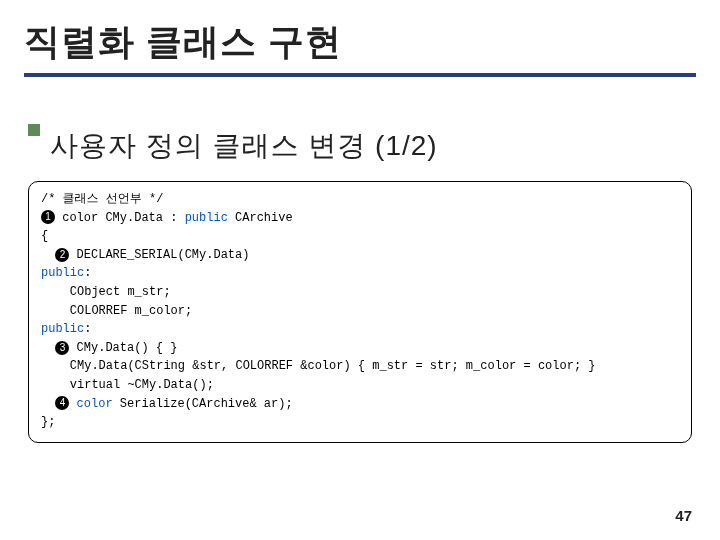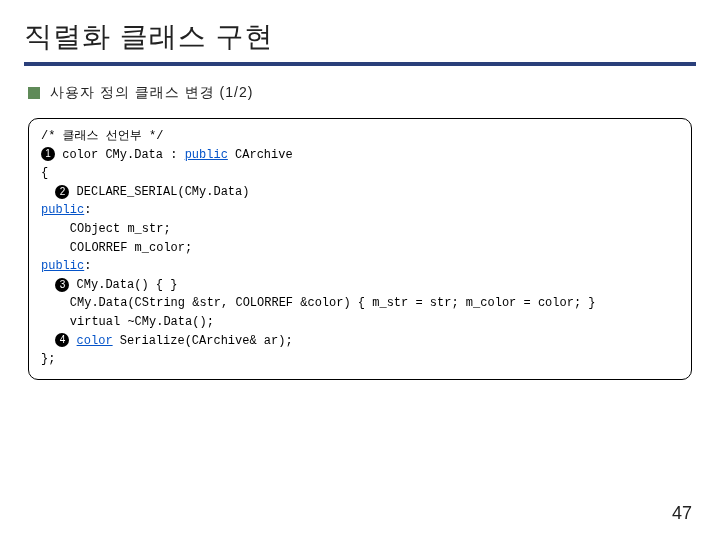--- a/index.html
+++ b/index.html
@@ -13,22 +13,22 @@
     color: #000;
     position: relative;
   }
   .slide {
     width: 100%;
     height: 100%;
     padding: 18px 24px 0 24px;
     position: relative;
   }
   .title {
-    font-size: 28px;
-    font-weight: 400;
+    font-size: 36px;
+    font-weight: 700;
     letter-spacing: 1px;
     margin: 0 0 6px 0;
     color: #222;
   }
   .rule {
     height: 4px;
     background: #2a3f7a;
     margin: 0 0 18px 0;
   }
   .sub-row {
@@ -37,55 +37,57 @@
     margin: 18px 0 16px 4px;
   }
   .bullet {
     width: 12px;
     height: 12px;
     background: #5f8a58;
     margin-right: 10px;
     flex: 0 0 auto;
   }
   .subheading {
-    font-size: 14px;
+    font-size: 28px;
     color: #222;
     letter-spacing: 1px;
+    margin-top: 32px;
   }
   .code-box {
     border: 1px solid #000;
     border-radius: 10px;
     padding: 8px 12px 10px 12px;
     margin: 6px 4px 0 4px;
     font-family: "Courier New", monospace;
     font-size: 12px;
     line-height: 1.55;
     color: #000;
     white-space: pre;
     overflow: hidden;
   }
-  .code-box .kw { color: #0554c9; text-decoration: underline; }
+  .code-box .kw { color: #0554c9; }
   .code-box .num {
     display: inline-block;
     width: 14px; height: 14px;
     line-height: 14px;
     border-radius: 50%;
     background: #000;
     color: #fff;
     text-align: center;
     font-size: 10px;
     font-family: sans-serif;
     vertical-align: middle;
   }
   .page-num {
     position: absolute;
     right: 28px;
     bottom: 16px;
-    font-size: 18px;
+    font-size: 15px;
     color: #222;
+    font-weight: bold;
   }
 </style>
 </head>
 <body>
 
 <div class="slide">
 
   <h1 class="title">직렬화 클래스 구현</h1>
   <div class="rule"></div>
 

